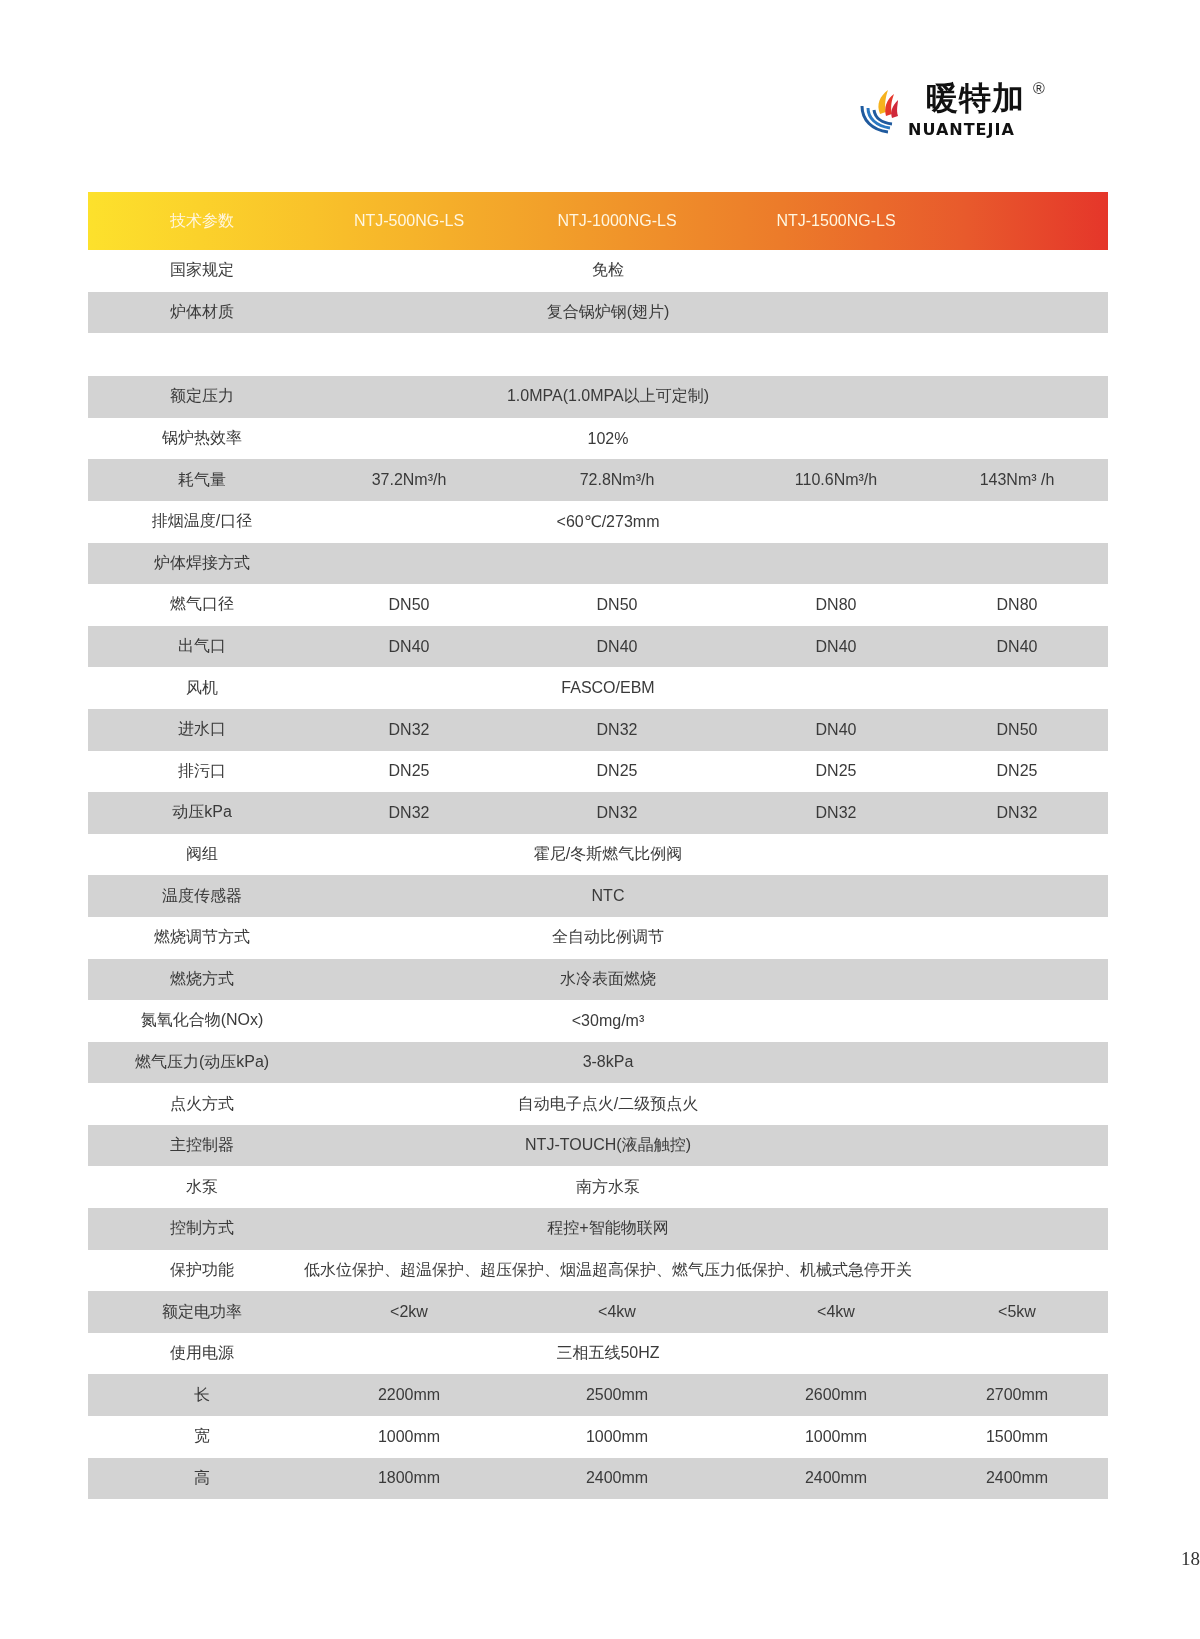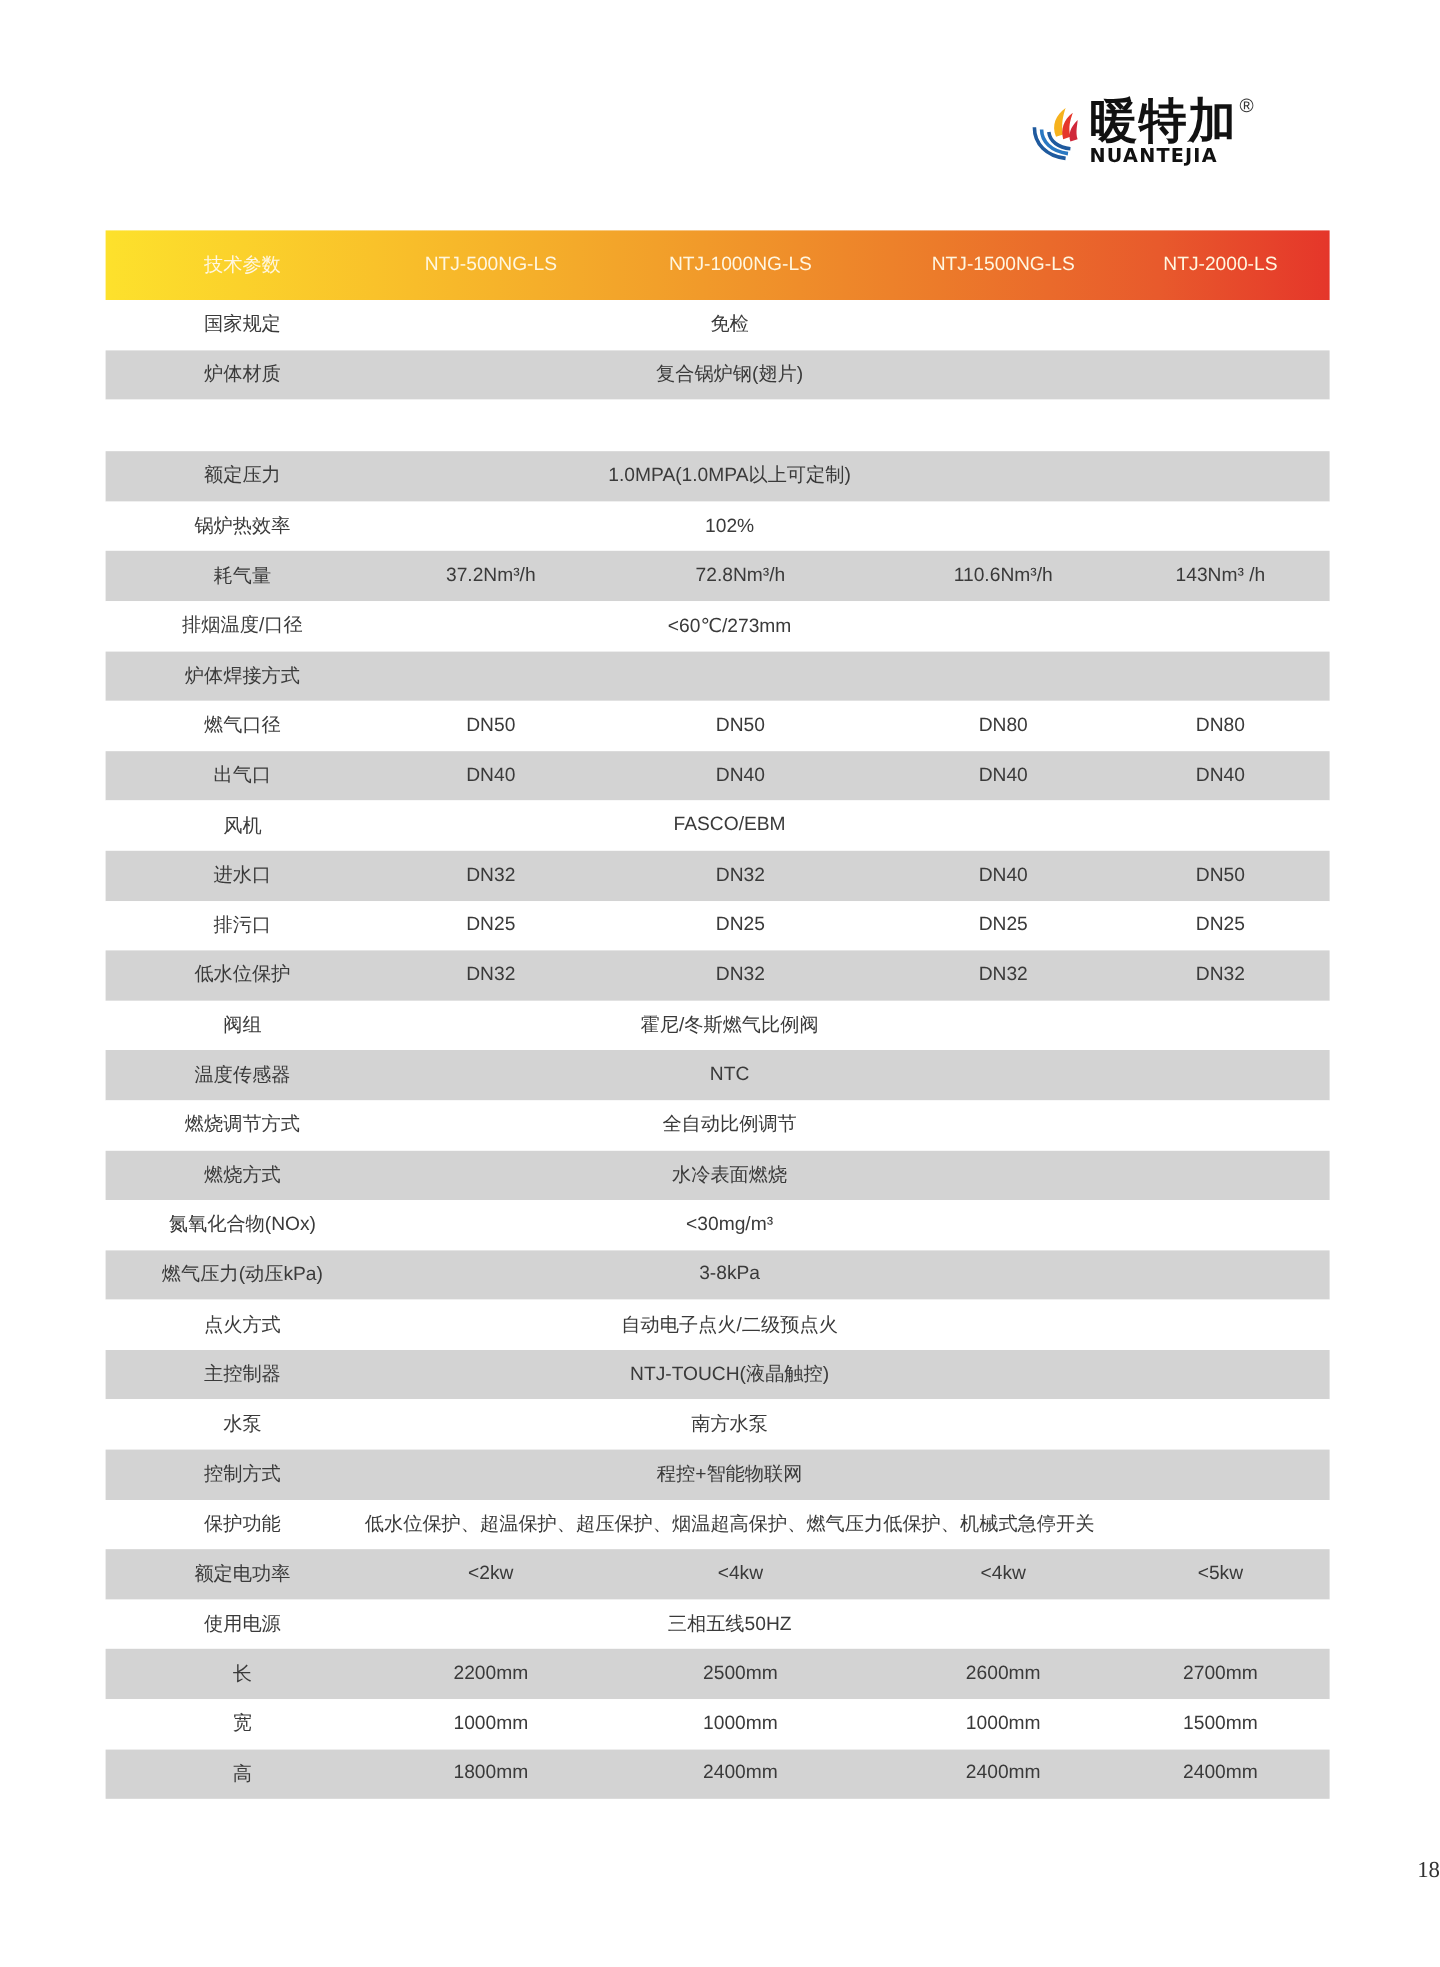--- a/index.html
+++ b/index.html
@@ -1,21 +1,21 @@
 <!DOCTYPE html>
 <html><head>
 <meta charset="utf-8">
 <style>
   html, body { margin: 0; padding: 0; background: #ffffff; }
   body { width: 1200px; height: 1639px; position: relative; overflow: hidden;
          font-family: "Liberation Sans", "DejaVu Sans", sans-serif; color: #3a3a3a; }
   .logo { position: absolute; left: 858px; top: 80px; width: 200px; height: 60px; }
   .logo-mark { position: absolute; left: 0; top: 6px; width: 48px; height: 50px; }
-  .logo-cn { position: absolute; left: 50px; top: 0; font-size: 40px; font-weight: bold;
-             color: #111; letter-spacing: 1px; font-family: Liberation Sans, sans-serif; line-height: 42px; }
+  .logo-cn { position: absolute; left: 68px; top: 0; font-size: 32px; font-weight: bold;
+             color: #111; letter-spacing: 1px; font-family: Liberation Mono, monospace; line-height: 42px; }
   .logo-reg { position: absolute; left: 175px; top: 0; font-size: 16px; color: #333; }
   .logo-en { position: absolute; left: 50px; top: 40px; font-size: 16px; font-weight: bold;
              color: #111; letter-spacing: 1px; font-family: "DejaVu Sans", sans-serif; }
 
   .table { position: absolute; left: 88px; top: 192px; width: 1020px; }
   .row { position: relative; height: 41.6px; }
   .row.gray { background: #d3d3d3; }
   .row.white { background: #ffffff; }
   .row.gap { height: 43px; background: #fff; }
   .row.header { height: 58px;
@@ -48,21 +48,20 @@
   <span class="logo-reg">®</span>
   <span class="logo-en">NUANTEJIA</span>
 </div>
 
 <div class="table">
   <div class="row header">
     <div class="cell c0">技术参数</div>
     <div class="cell c1">NTJ-500NG-LS</div>
     <div class="cell c2">NTJ-1000NG-LS</div>
     <div class="cell c3">NTJ-1500NG-LS</div>
-    <div class="cell c4">NTJ-2000-LS</div>
   </div>
   <div id="rows">
       <div class="row white">
         <div class="cell c0">国家规定</div>
         <div class="cell span">免检</div>
       </div>
       <div class="row gray">
         <div class="cell c0">炉体材质</div>
         <div class="cell span">复合锅炉钢(翅片)</div>
       </div>
@@ -115,21 +114,21 @@
         <div class="cell c4">DN50</div>
       </div>
       <div class="row white">
         <div class="cell c0">排污口</div>
         <div class="cell c1">DN25</div>
         <div class="cell c2">DN25</div>
         <div class="cell c3">DN25</div>
         <div class="cell c4">DN25</div>
       </div>
       <div class="row gray">
-        <div class="cell c0">低水位保护</div>
+        <div class="cell c0">动压kPa</div>
         <div class="cell c1">DN32</div>
         <div class="cell c2">DN32</div>
         <div class="cell c3">DN32</div>
         <div class="cell c4">DN32</div>
       </div>
       <div class="row white">
         <div class="cell c0">阀组</div>
         <div class="cell span">霍尼/冬斯燃气比例阀</div>
       </div>
       <div class="row gray">

